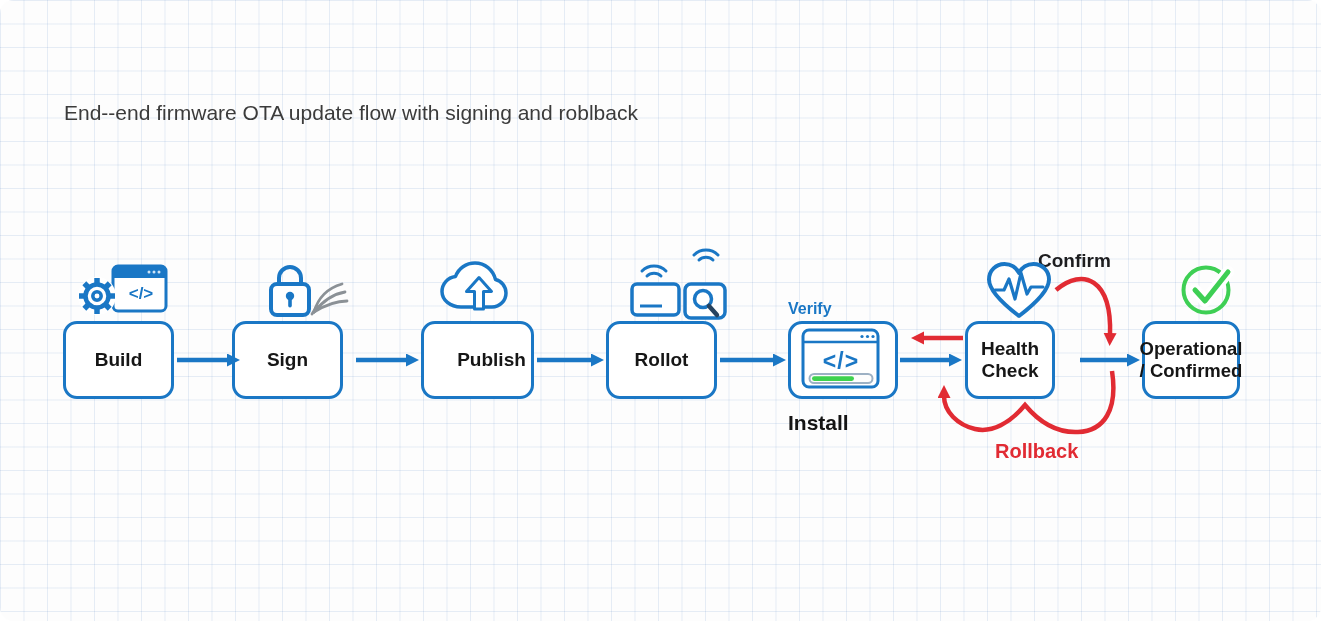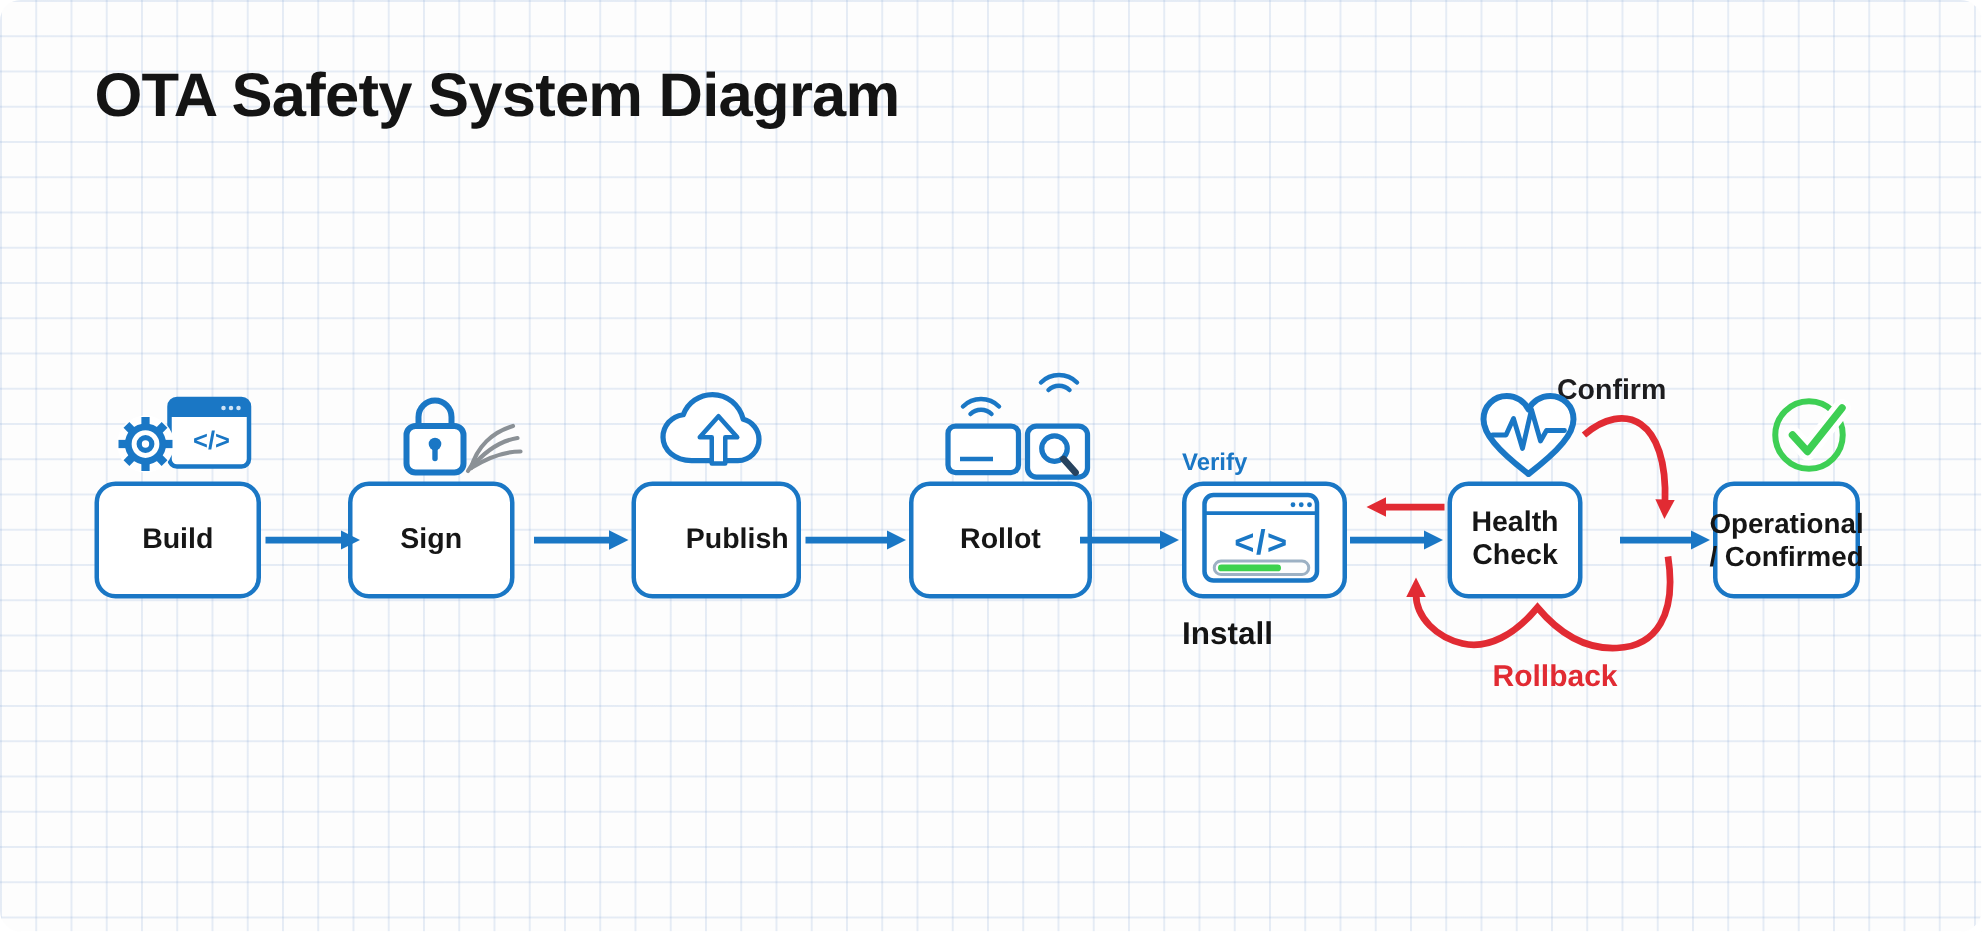--- a/index.html
+++ b/index.html
@@ -31,39 +31,39 @@
     border:3px solid #1a77c5;
     border-radius:14px;
     display:flex;align-items:center;justify-content:center;
     text-align:center;
     font-size:19px;font-weight:700;color:#161616;line-height:1.18;
     padding:4px 8px;
   }
   .n-build{left:63px;width:111px;}
   .n-sign{left:232px;width:111px;}
   .n-publish{left:421px;width:113px;padding-left:36px;}
-  .n-rollout{left:606px;width:122px;}
+  .n-rollout{left:606px;width:111px;}
   .n-install{left:788px;width:110px;}
   .n-health{left:965px;width:90px;}
   .n-operational{left:1142px;width:98px;font-size:18.5px;padding:4px 8px;}
   .float-label{position:absolute;text-align:left;font-weight:700;}
   .lbl-verify{left:788px;width:110px;top:288px;font-size:16px;color:#1a77c5;margin-top:12px;}
   .lbl-install{left:788px;width:110px;top:411px;font-size:21px;color:#141414;}
   .lbl-confirm{left:1038px;width:90px;top:250px;font-size:19px;color:#1d1d1f;}
   .lbl-rollback{left:995px;width:100px;top:440px;font-size:20px;color:#e12b33;}
   svg.overlay{position:absolute;left:0;top:0;z-index:3;pointer-events:none;}
   .node-layer{position:absolute;left:0;top:0;z-index:2;}
   .code-text{font-family:"Liberation Sans", sans-serif;font-weight:700;fill:#1a77c5;}
 </style>
 </head>
 <body>
 
 <div class="canvas">
 
-  <div class="page-title">OTA Safety System Diagram</div>
+  <div class="page-subtitle">End--end firmware OTA update flow with signing and roblback</div>
 
   <div class="node-layer">
     <div class="node n-build">
       <span>Build</span>
     </div>
     <div class="node n-sign">
       <span>Sign</span>
     </div>
     <div class="node n-publish">
       <span>Publish</span>

